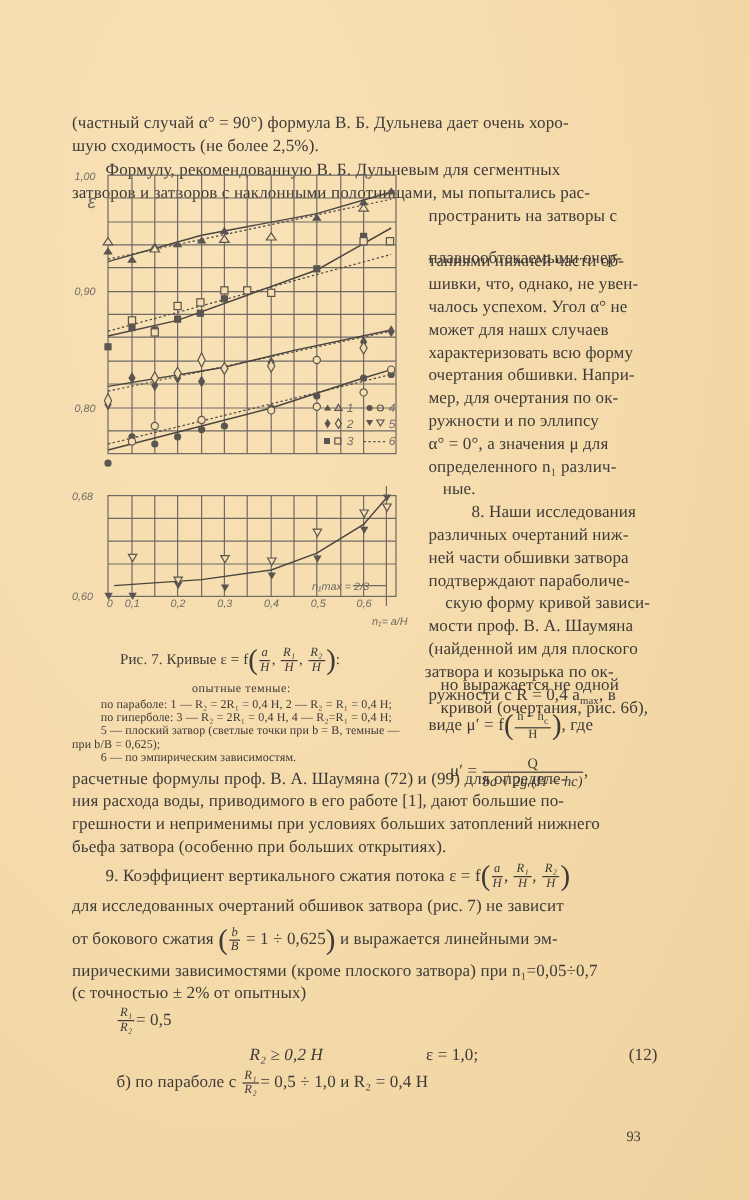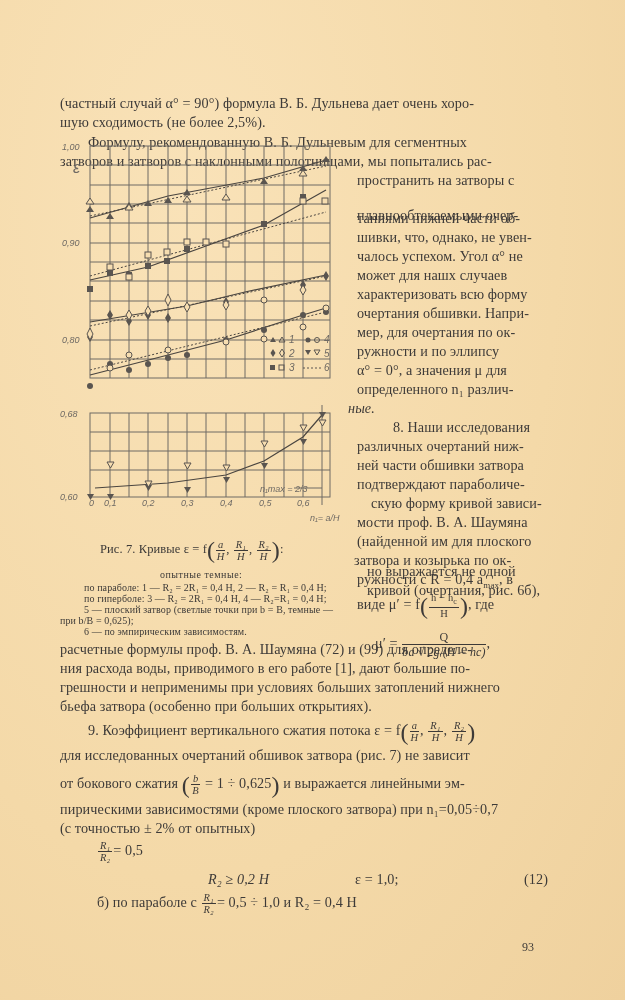--- a/index.html
+++ b/index.html
@@ -186,21 +186,21 @@
 <div class="p" style="left:357px; top:209px;">таниями нижней части об-</div>
 <div class="p" style="left:357px; top:228px;">шивки, что, однако, не увен-</div>
 <div class="p" style="left:357px; top:247px;">чалось успехом. Угол α° не</div>
 <div class="p" style="left:357px; top:266px;">может для нашх случаев</div>
 <div class="p" style="left:357px; top:285px;">характеризовать всю форму</div>
 <div class="p" style="left:357px; top:304px;">очертания обшивки. Напри-</div>
 <div class="p" style="left:357px; top:323px;">мер, для очертания по ок-</div>
 <div class="p" style="left:357px; top:342px;text-align:right;">ружности  и  по  эллипсу</div>
 <div class="p" style="left:357px; top:361px;">α° = 0°, а значения μ для</div>
 <div class="p" style="left:357px; top:380px;">определенного  n₁  различ-</div>
-<div class="p" style="left:348px; top:399px;font-style:italic;">ные.</div>
+<div class="p" style="left:369px; top:399px;">ные.</div>
 <div class="p" style="left:393px; top:418px;">8. Наши исследования</div>
 <div class="p" style="left:357px; top:437px;">различных очертаний ниж-</div>
 <div class="p" style="left:357px; top:456px;">ней части обшивки затвора</div>
 <div class="p" style="left:357px; top:475px;">подтверждают параболиче-</div>
 <div class="p" style="left:371px; top:494px;">скую форму кривой зависи-</div>
 <div class="p" style="left:357px; top:513px;">мости проф. В. А. Шаумяна</div>
 <div class="p" style="left:357px; top:532px;">(найденной им для плоского</div>
 <div class="p" style="left:354px; top:551px;">затвора и козырька по ок-</div>
 <div class="p" style="left:357px; top:570px;"><span>ружности с R = 0,4 a</span><sub style="font-size:9px">max</sub><span>, в</span></div>
 

